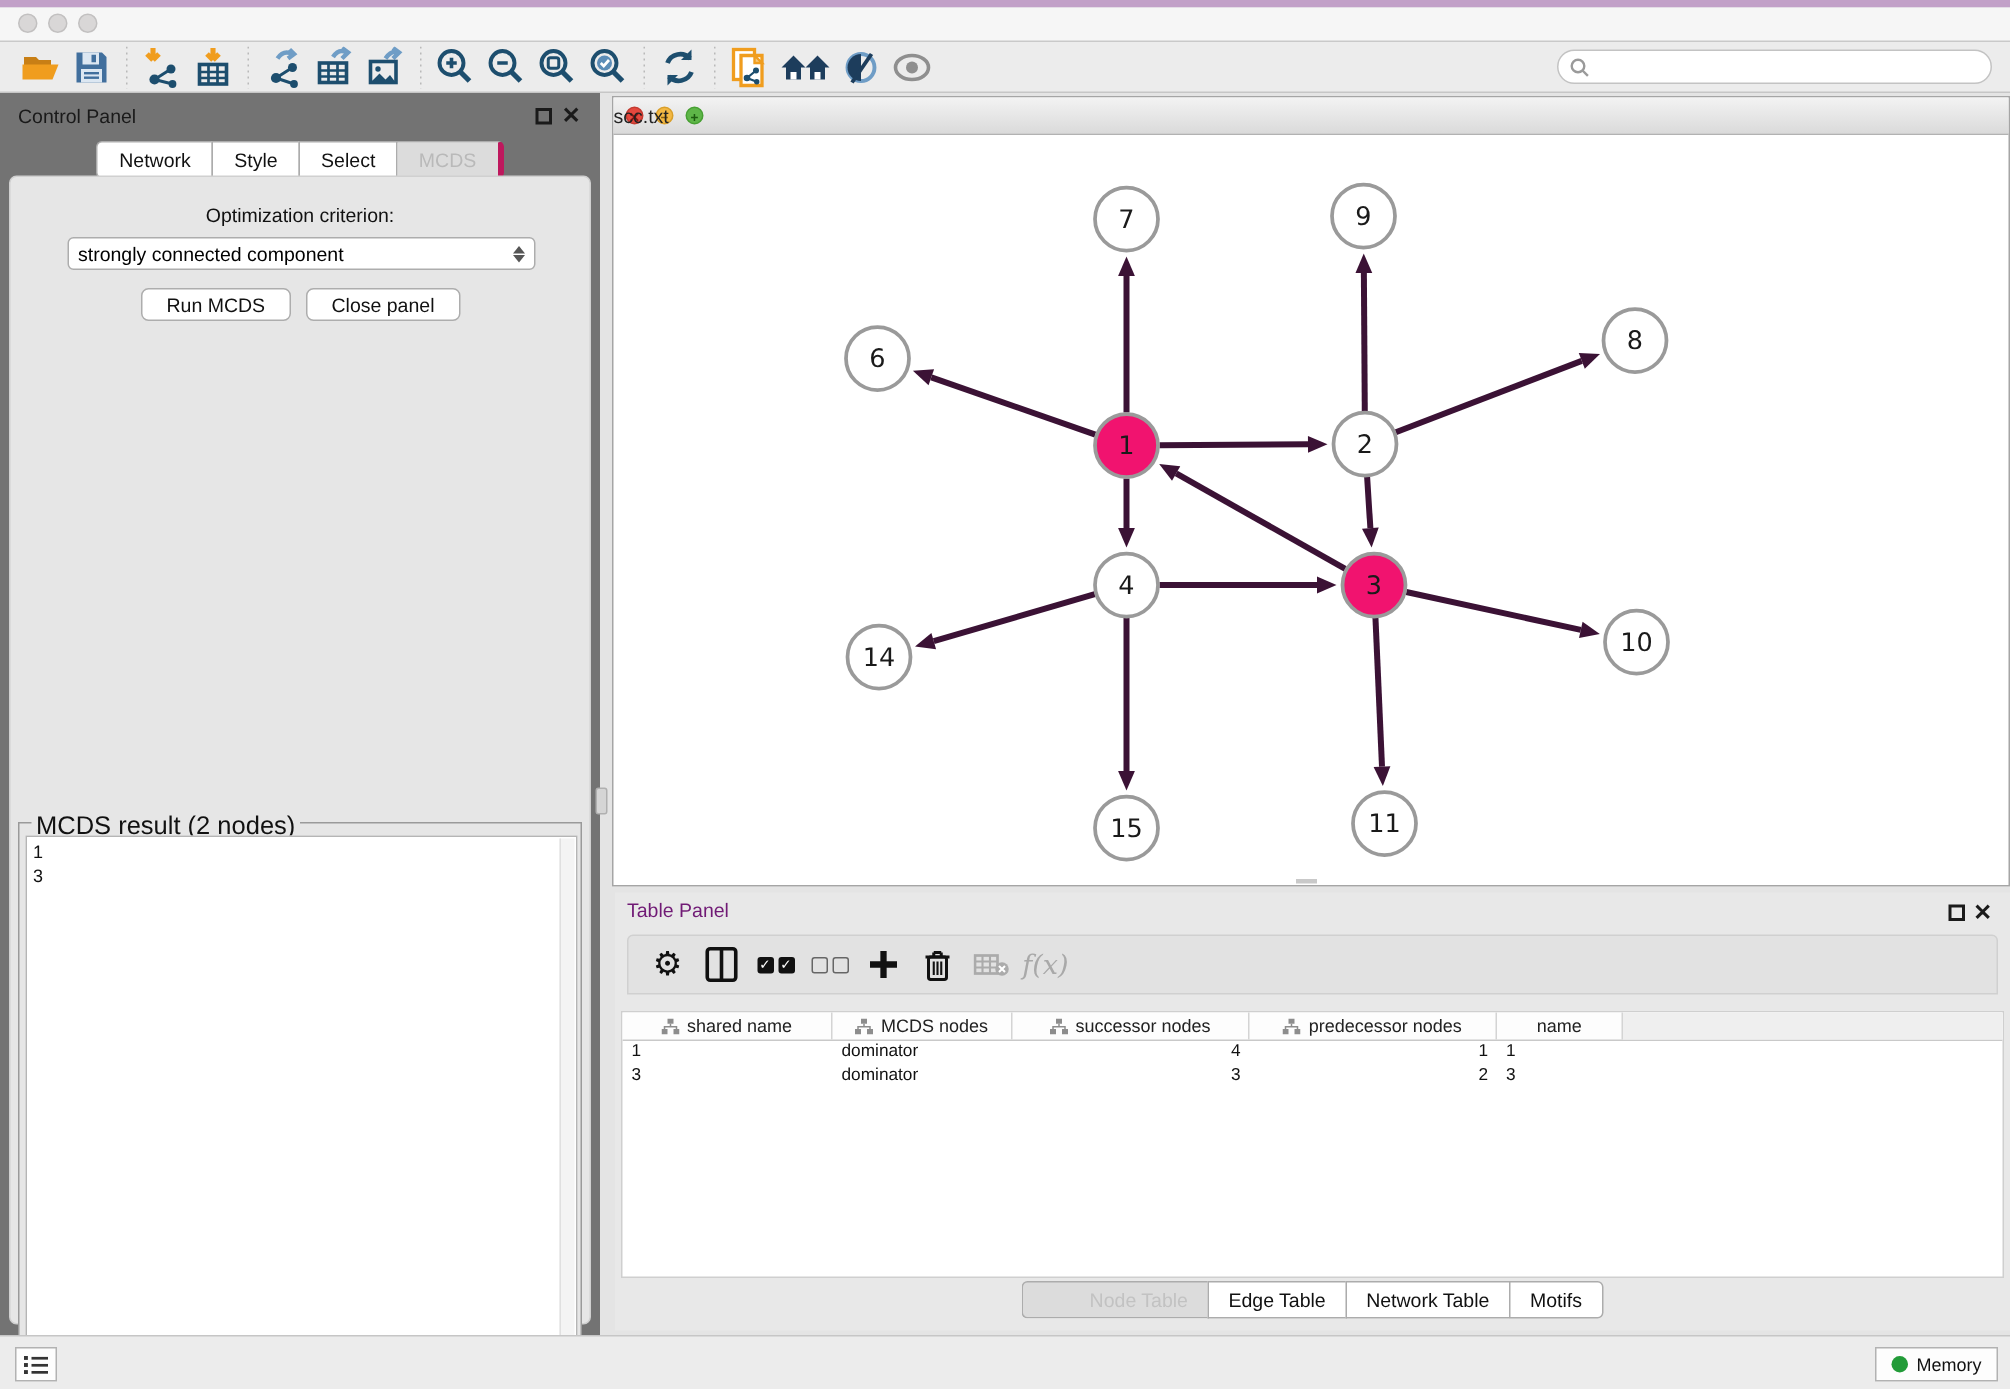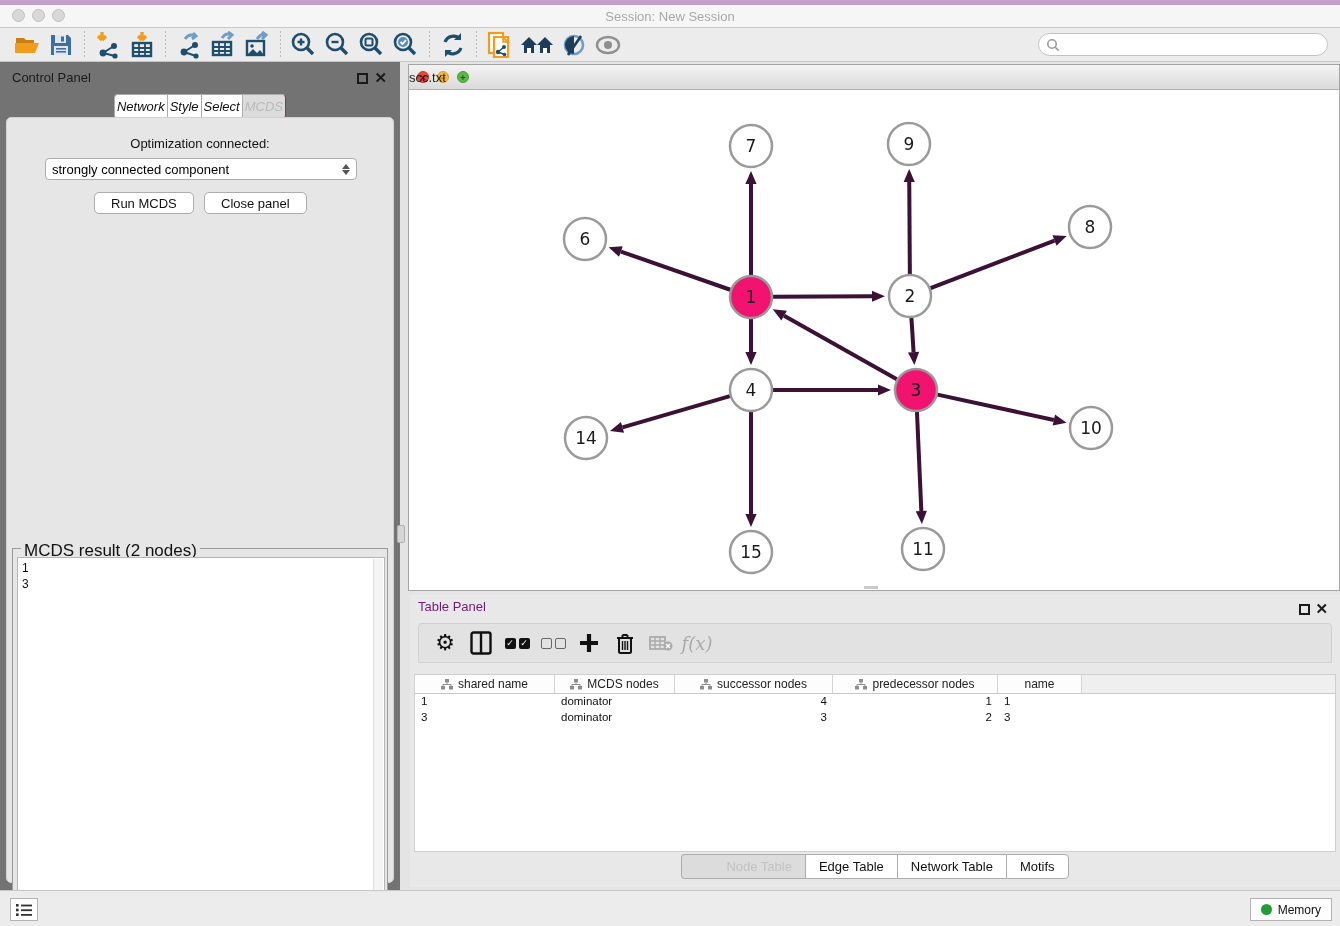--- a/index.html
+++ b/index.html
@@ -26,24 +26,24 @@
     background:#fff; border:1px solid #c3c3c3; border-radius:12px;
     display:flex; align-items:center; padding-left:7px; }
   #search-input { border:none; outline:none; flex:1; font-size:12px; background:transparent; }
 
   
   #control-panel { left:0; top:62px; width:400px; height:828px; background:#737373; }
   #cp-title { left:12px; top:8px; font-size:13px; color:#1a1a1a; }
   .panel-float { width:11px; height:11px; border:2px solid #1a1a1a; display:inline-block; }
   .panel-close { font-size:15px; font-weight:bold; color:#1a1a1a; line-height:11px; }
   #cp-tabs { top:32px; left:0; width:100%; display:flex; justify-content:center; }
-  .tab { font-size:13px; padding:4px 2px; background:#fff; border:1px solid #acacac;
-    border-right:none; color:#111;font-style:italic; }
+  .tab { font-size:13px; padding:4px 14px; background:#fff; border:1px solid #acacac;
+    border-right:none; color:#111; }
   .tab:first-child { border-radius:4px 0 0 4px; }
-  .tab:last-child { border-radius:0 4px 4px 0; border-right:1px solid #be185d; }
+  .tab:last-child { border-radius:0 4px 4px 0; border-right:4px solid #be185d; }
   .tab.active { background:#dcdcdc; color:#b9b9b9; }
   #cp-body { left:6px; top:55px; width:388px; height:766px; background:#e6e6e6;
     border:1px solid #d0d0d0; border-radius:5px; }
   #opt-label { top:18px; width:100%; text-align:center; font-size:13px; color:#111; }
   #opt-select { left:38px; top:40px; width:312px; height:22px; background:#fff;
     border:1px solid #adadad; border-radius:4px; display:flex; align-items:center;
     padding:0 6px; font-size:13px; }
   #opt-select .chev { margin-left:auto; display:flex; flex-direction:column; gap:1px; }
   .chev-up { width:0; height:0; border-left:4px solid transparent; border-right:4px solid transparent;
     border-bottom:5px solid #555; }
@@ -117,21 +117,20 @@
   svg.icon { display:block; }
 </style>
 </head>
 <body>
 
 <div id="purple-strip" class="abs"></div>
 <div id="titlebar" class="abs">
   <div class="traffic inactive abs" style="left:12px"></div>
   <div class="traffic inactive abs" style="left:32px"></div>
   <div class="traffic inactive abs" style="left:52px"></div>
-  <div id="win-title" class="abs">Session: New Session</div>
 </div>
 
 <div id="toolbar" class="abs">
   <div class="tbtn">
     <svg class="icon" width="26" height="26" viewBox="0 0 26 26">
       <path d="M2 6 h8 l2 2 h8 v4 H2 z" fill="#c87f15"></path>
       <path d="M1 11 h24 l-4 10 H1 z" fill="#f09d1e"></path>
     </svg>
   </div>
   <div class="tbtn">
@@ -273,21 +272,21 @@
   <span class="abs panel-close" style="right:13px; top:10px">✕</span>
 
   <div id="cp-tabs" class="abs">
     <div class="tab">Network</div>
     <div class="tab">Style</div>
     <div class="tab">Select</div>
     <div class="tab active">MCDS</div>
   </div>
 
   <div id="cp-body" class="abs">
-    <div id="opt-label" class="abs">Optimization connected:</div>
+    <div id="opt-label" class="abs">Optimization criterion:</div>
     <div id="opt-select" class="abs">
       <span>strongly connected component</span>
       <span class="chev">
         <span class="chev-up"></span>
           <span class="chev-down"></span>
       </span>
     </div>
     <div class="cp-btn" style="left:87px">Run MCDS</div>
     <div class="cp-btn" style="left:197px">Close panel</div>
 

